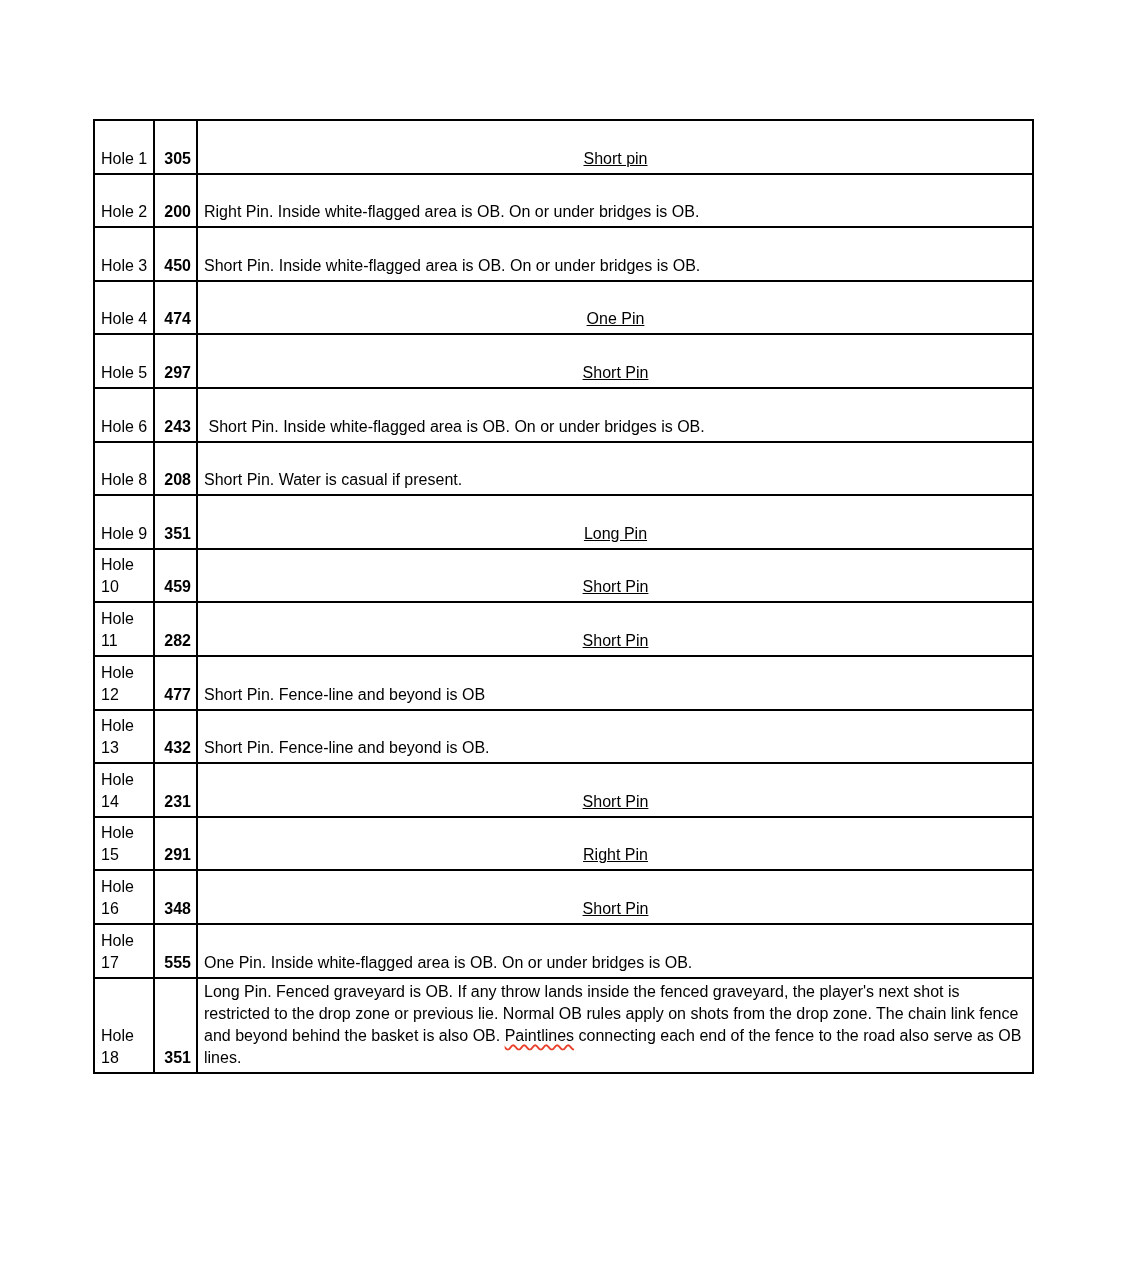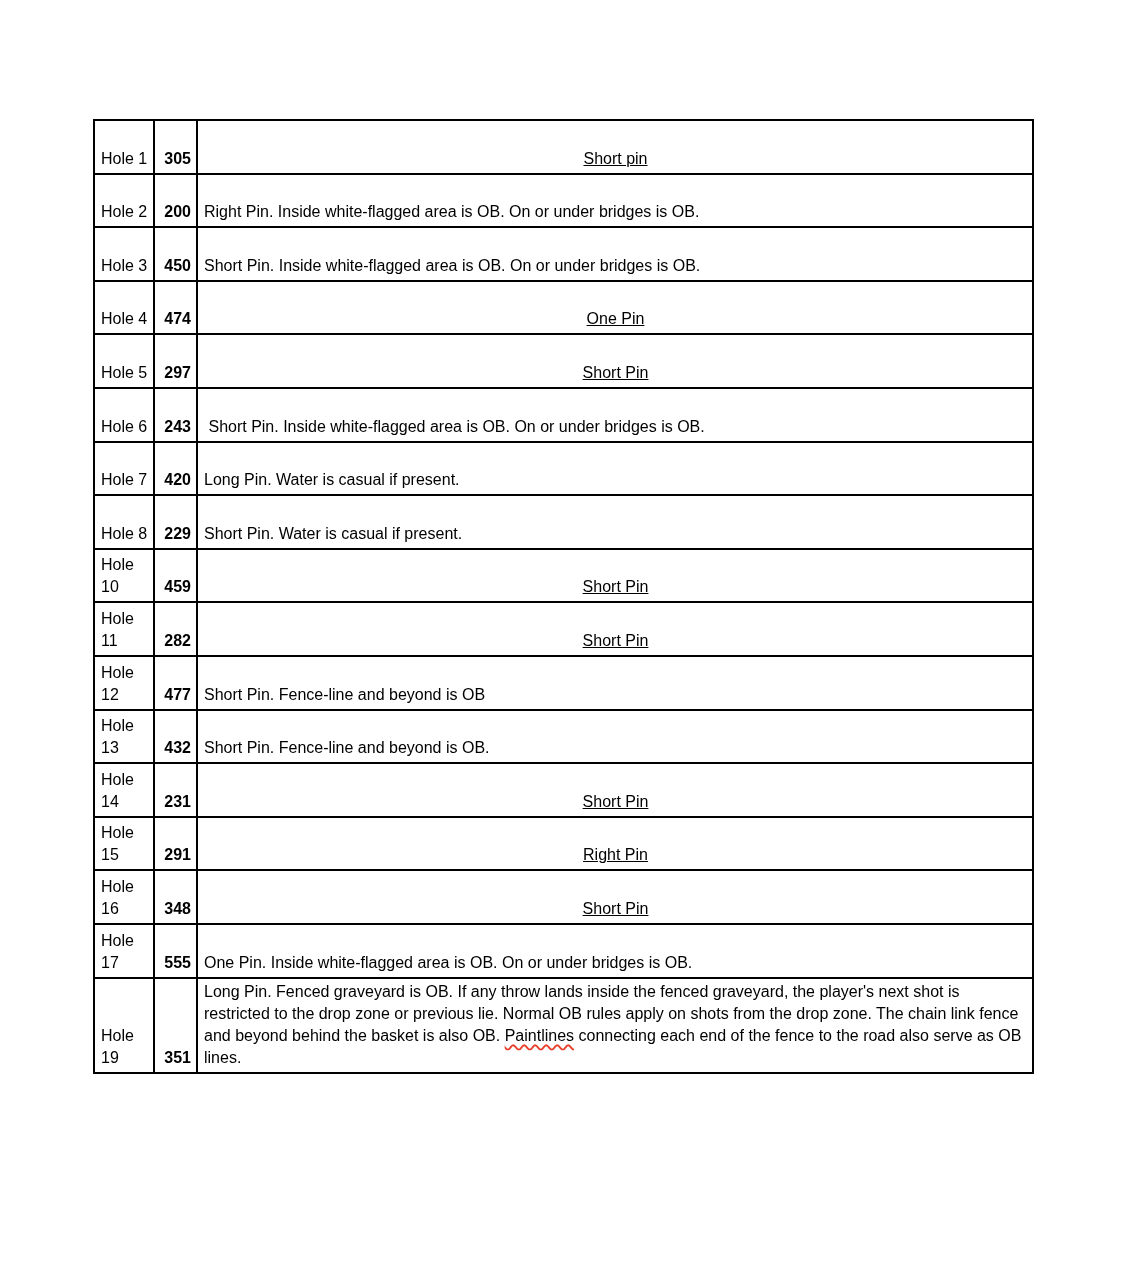--- a/index.html
+++ b/index.html
@@ -105,28 +105,28 @@
     <td class="c-hole">Hole 5</td>
     <td class="c-dist">297</td>
     <td class="c-desc center"><span>Short Pin</span></td>
   </tr>
         <tr>
     <td class="c-hole">Hole 6</td>
     <td class="c-dist">243</td>
     <td class="c-desc left"><span> Short Pin. Inside white-flagged area is OB. On or under bridges is OB.</span></td>
   </tr>
         <tr>
-    <td class="c-hole">Hole 7</td>
-    <td class="c-dist">420</td>
-    <td class="c-desc left"><span>Long Pin. Water is casual if present.</span></td>
+    <td class="c-hole">Hole 8</td>
+    <td class="c-dist">208</td>
+    <td class="c-desc left"><span>Short Pin. Water is casual if present.</span></td>
   </tr>
         <tr>
-    <td class="c-hole">Hole 8</td>
-    <td class="c-dist">229</td>
-    <td class="c-desc left"><span>Short Pin. Water is casual if present.</span></td>
+    <td class="c-hole">Hole 9</td>
+    <td class="c-dist">351</td>
+    <td class="c-desc center"><span>Long Pin</span></td>
   </tr>
         <tr>
     <td class="c-hole">Hole 10</td>
     <td class="c-dist">459</td>
     <td class="c-desc center"><span>Short Pin</span></td>
   </tr>
         <tr>
     <td class="c-hole">Hole 11</td>
     <td class="c-dist">282</td>
     <td class="c-desc center"><span>Short Pin</span></td>
@@ -155,19 +155,19 @@
     <td class="c-hole">Hole 16</td>
     <td class="c-dist">348</td>
     <td class="c-desc center"><span>Short Pin</span></td>
   </tr>
         <tr>
     <td class="c-hole">Hole 17</td>
     <td class="c-dist">555</td>
     <td class="c-desc left"><span>One Pin. Inside white-flagged area is OB. On or under bridges is OB.</span></td>
   </tr>
         <tr>
-    <td class="c-hole">Hole 19</td>
+    <td class="c-hole">Hole 18</td>
     <td class="c-dist">351</td>
     <td class="c-desc left"><span>Long Pin. Fenced graveyard is OB. If any throw lands inside the fenced graveyard, the player's next shot is restricted to the drop zone or previous lie. Normal OB rules apply on shots from the drop zone. The chain link fence and beyond behind the basket is also OB. </span><span class="misspelled">Paintlines</span><span> connecting each end of the fence to the road also serve as OB lines.</span></td>
   </tr>
       </tbody>
   </table>
 </div>
 
 </body></html>

